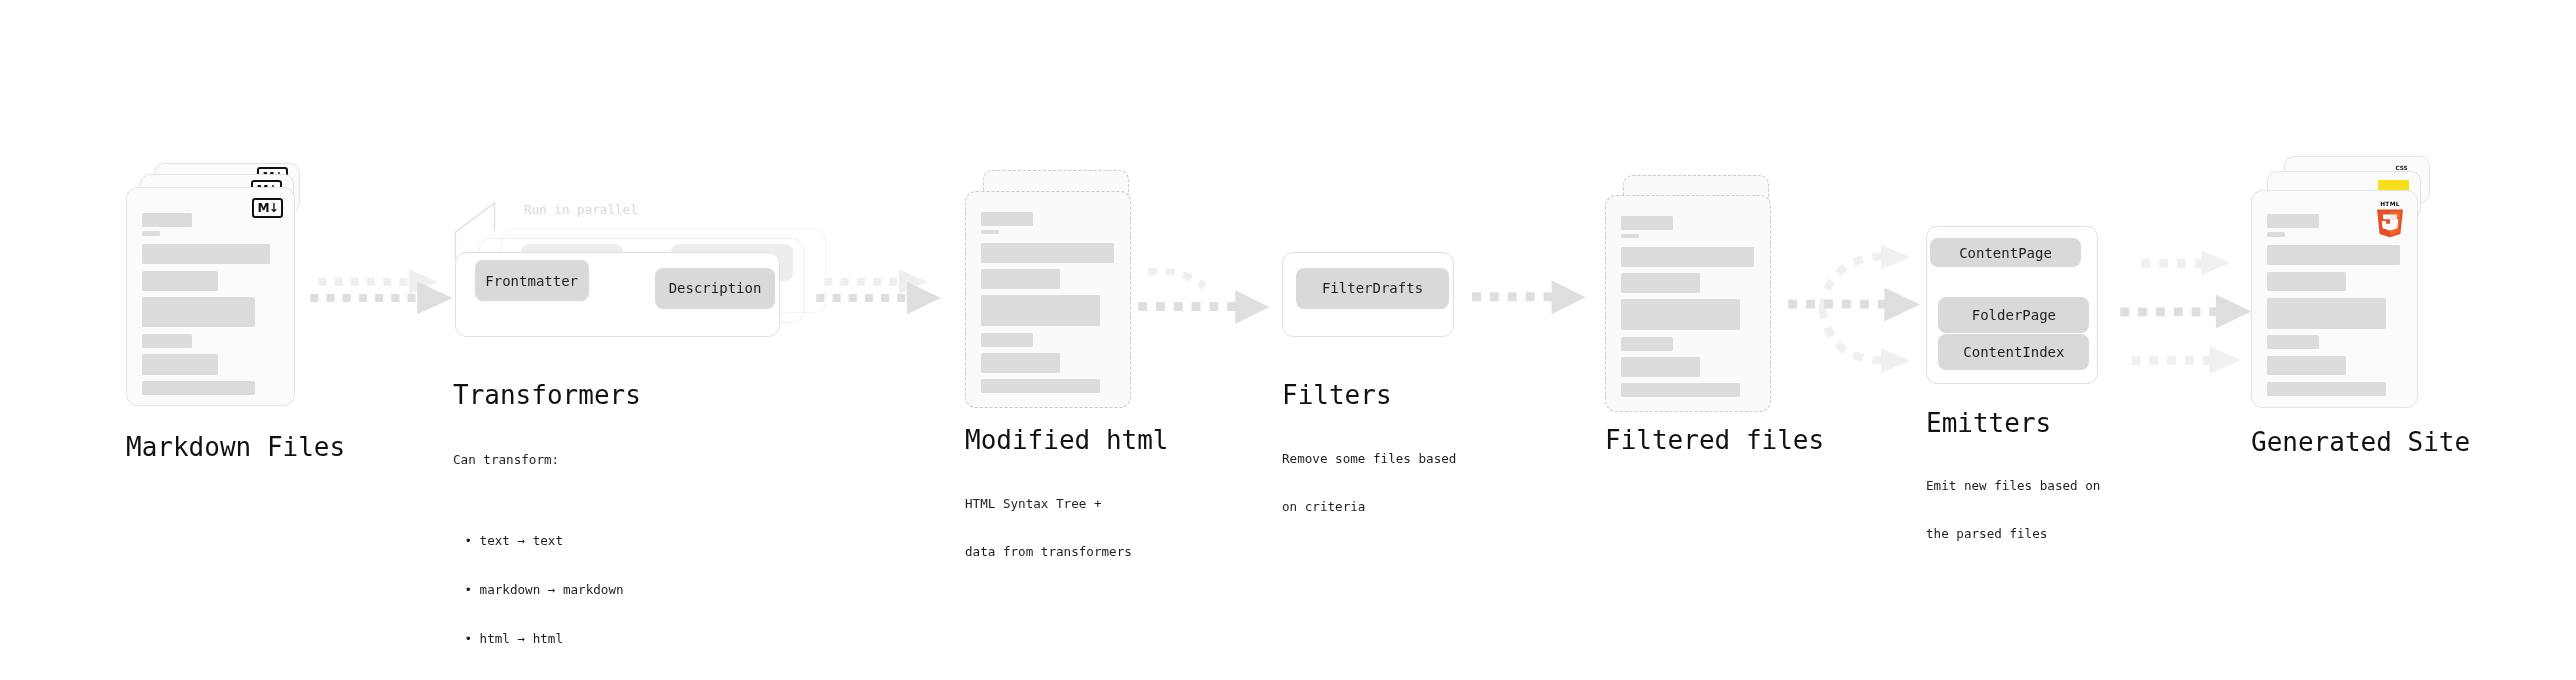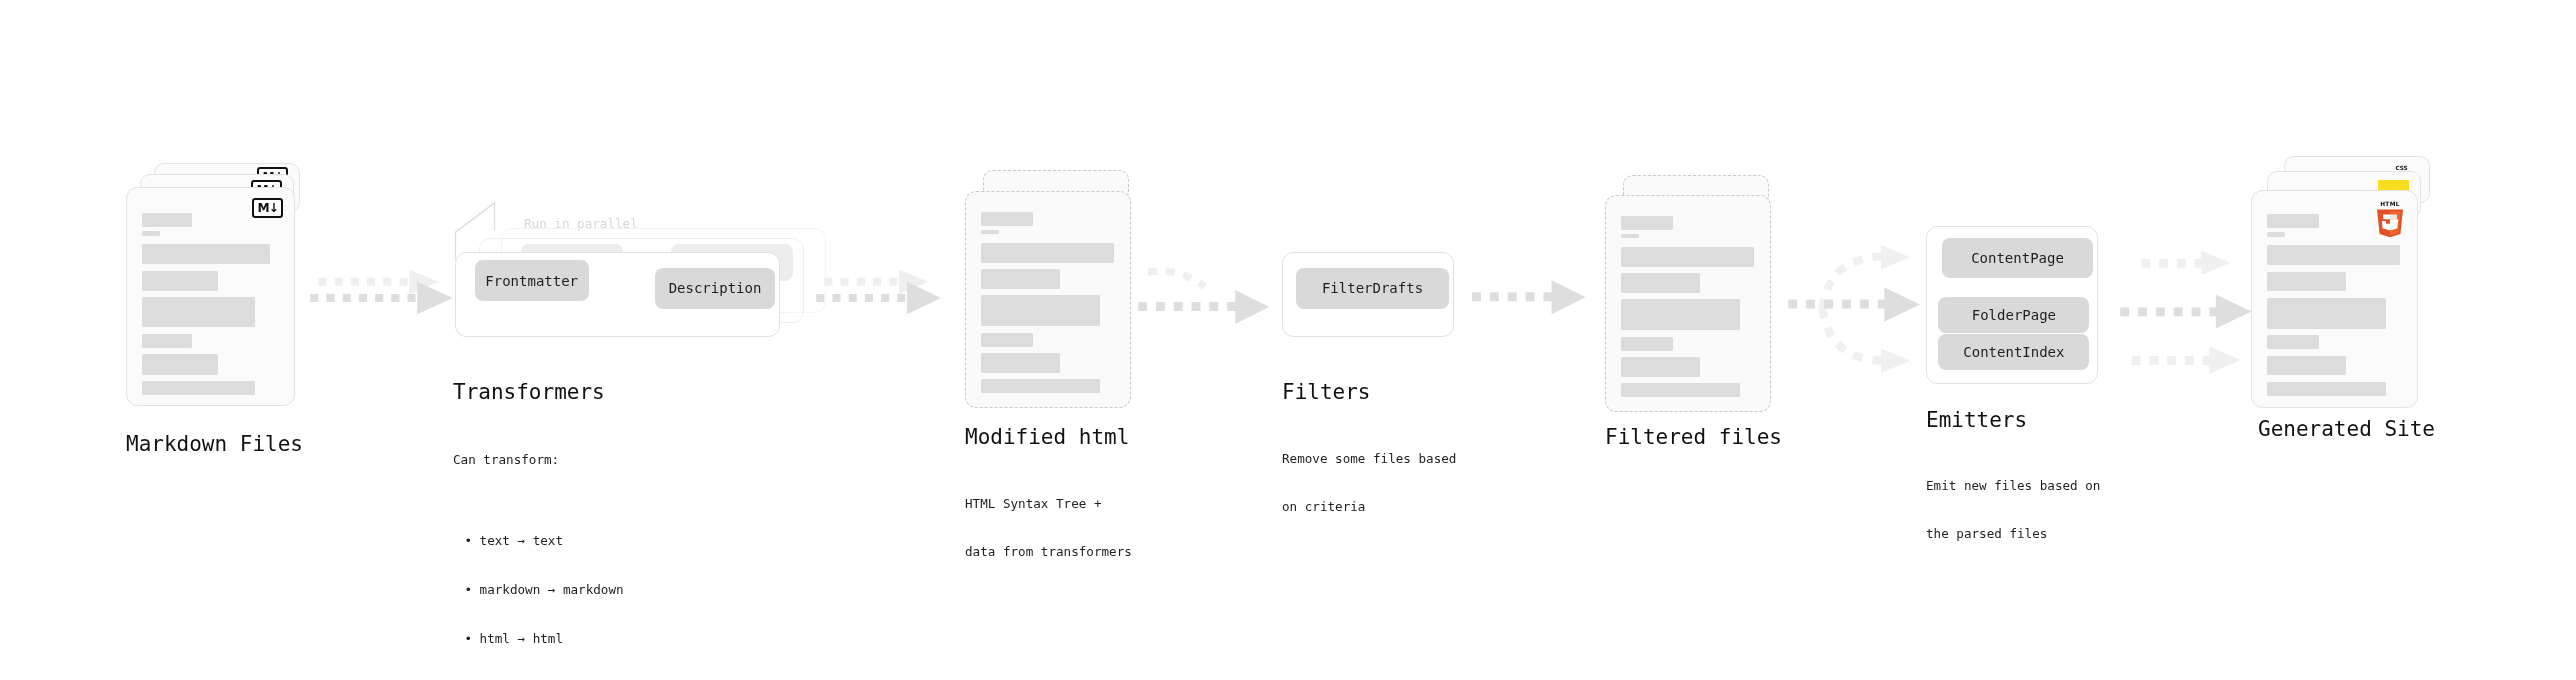--- a/index.html
+++ b/index.html
@@ -85,21 +85,21 @@
     font-size:14px;color:#1f1f1f;
     white-space:nowrap;
     box-sizing:border-box;
   }
   .chip.g1{background:#e4e4e4;}
   .chip.g2{background:#ededed;}
 
   
   .title{
     position:absolute;
-    font-size:21px;
+    font-size:26px;
     letter-spacing:0px;
     color:#111;
     white-space:nowrap;
   }
   .sub{
     position:absolute;
     font-size:12.6px;
     line-height:16.3px;
     color:#1f1f1f;
     white-space:pre;
@@ -164,21 +164,21 @@
       <rect x="84" y="32" width="10" height="10"></rect>
         <rect x="104" y="32" width="10" height="10"></rect>
       <rect x="124" y="32" width="10" height="10"></rect>
       <polygon points="136,17 180,37 136,57"></polygon>
     </g>
   </svg>
 
   <svg class="abs" style="left:452px;top:198px;" width="98" height="65" viewBox="0 0 120 80">
     <path d="M4 76 L4 42 L52 6 L52 40" fill="none" stroke="#dedede" stroke-width="1.6"></path>
   </svg>
-  <div class="parallel-label" style="left:524px;top:216px;">Run in parallel</div>
+  <div class="parallel-label" style="left:524px;top:202px;">Run in parallel</div>
 
   <div class="stack" style="left:0;top:0;">
 
     <div class="gbox ghost2" style="left:501px;top:228px;width:325px;height:85px;">
       <div class="chip g2" style="left:18.7px;top:14.6px;width:102px;height:37px;"></div>
       <div class="chip g2" style="left:169px;top:14.6px;width:122px;height:37px;"></div>
     </div>
 
     <div class="gbox ghost" style="left:479px;top:238px;width:325px;height:85px;">
       <div class="chip g1" style="left:18.7px;top:14.6px;width:102px;height:37px;"></div>
@@ -322,21 +322,21 @@
         <rect x="32" y="99" width="11" height="11"></rect>
       <rect x="54" y="99" width="11" height="11"></rect>
         <rect x="76" y="99" width="11" height="11"></rect>
       <rect x="98" y="99" width="11" height="11"></rect>
         <rect x="120" y="99" width="11" height="11"></rect>
       <polygon points="128,84 172,105 128,126"></polygon>
     </g>
   </svg>
 
   <div class="gbox" style="left:1926px;top:226px;width:172px;height:158px;">
-    <div class="chip" style="left:15px;top:11.4px;width:151px;height:40px;">ContentPage</div>
+    <div class="chip" style="left:3px;top:11.4px;width:151px;height:29px;">ContentPage</div>
     <div class="chip" style="left:11.4px;top:70px;width:151px;height:36px;">FolderPage</div>
     <div class="chip" style="left:11.4px;top:107px;width:151px;height:36px;">ContentIndex</div>
   </div>
   <div class="title" style="left:1926px;top:408px;">Emitters</div>
   <div class="sub" style="left:1926px;top:445px;">
     <div>Emit new files based on</div>
     <div>the parsed files</div>
   </div>
 
   <svg class="abs" style="left:2117px;top:228px;" width="154" height="154" viewBox="0 0 190 190">
@@ -395,16 +395,16 @@
         <div class="bar" style="width:18.7px;height:4.9px;margin-bottom:8.1px;"></div>
         <div class="bar" style="width:133px;height:20.3px;margin-bottom:6.5px;"></div>
         <div class="bar" style="width:79px;height:19.5px;margin-bottom:6.5px;"></div>
         <div class="bar" style="width:119px;height:31px;margin-bottom:6.5px;"></div>
         <div class="bar" style="width:52px;height:14px;margin-bottom:6.5px;"></div>
         <div class="bar" style="width:79px;height:19.5px;margin-bottom:6.5px;"></div>
         <div class="bar" style="width:119px;height:14px;margin-bottom:0;"></div>
       </div>
     </div>
   </div>
-  <div class="title" style="left:2251px;top:417px;margin-left:7px;">Generated Site</div>
+  <div class="title" style="left:2251px;top:427px;">Generated Site</div>
 
 </div>
 
 
 </body></html>

